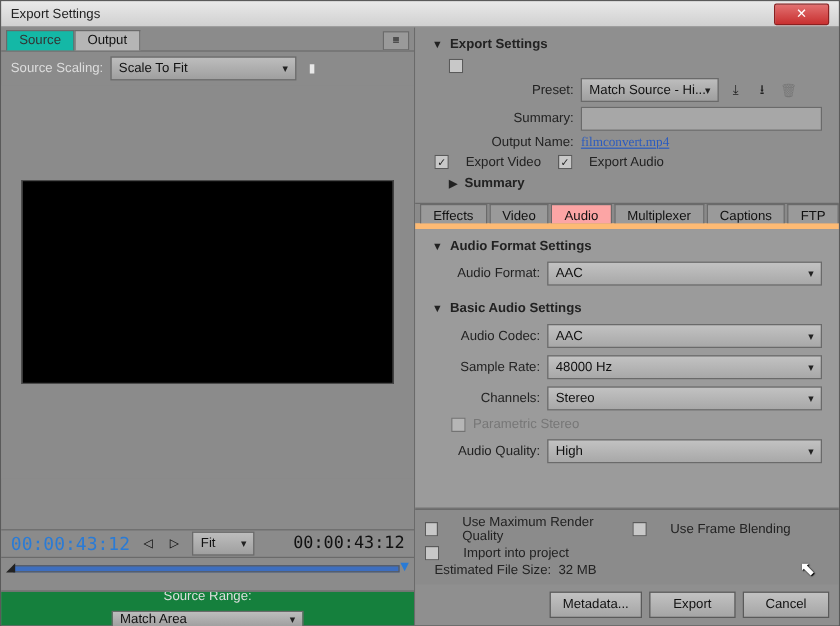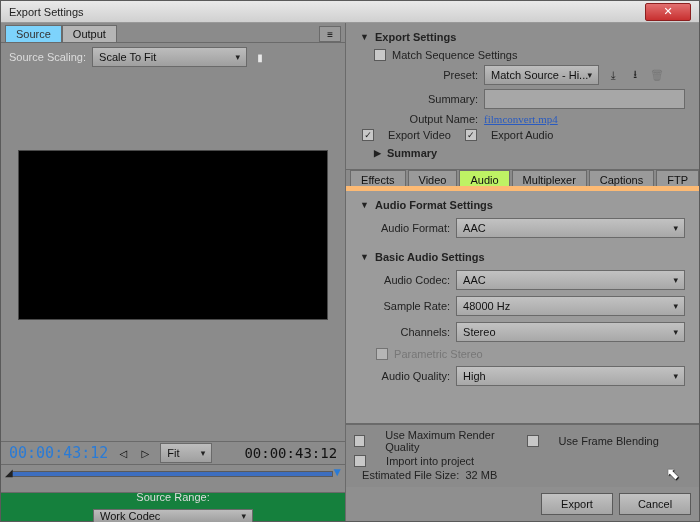--- a/index.html
+++ b/index.html
@@ -5,21 +5,21 @@
   * { margin: 0; padding: 0; box-sizing: border-box; font-family: "Segoe UI", Tahoma, sans-serif; font-size: 11px; }
   body { background: #a5a5a5; overflow: hidden; width: 700px; height: 522px; }
   .window { width: 700px; height: 522px; background: #8b8b8b; position: relative; border: 1px solid #5a5a5a; }
   .titlebar { height: 22px; background: linear-gradient(#e9e9e9,#d0d0d0); display: flex; align-items: center; padding: 0 8px; color: #222; border-bottom: 1px solid #999; }
   .titlebar .spacer { flex: 1; }
   .close-btn { width: 46px; height: 18px; background: linear-gradient(#e27070,#c83030); border: 1px solid #8b2020; border-radius: 2px; color: #fff; display: flex; align-items: center; justify-content: center; cursor: pointer; font-size: 10px; }
   .body { display: flex; height: calc(100% - 22px); }
   .left-panel { width: 375px; background: #8b8b8b; border-right: 1px solid #6a6a6a; display: flex; flex-direction: column; }
   .right-panel { flex: 1; background: #8f8f8f; display: flex; flex-direction: column; }
   .tabs-row { height: 20px; background: #8b8b8b; display: flex; align-items: flex-end; border-bottom: 1px solid #6a6a6a; padding-left: 4px; gap: 0; }
-  .tab { padding: 2px 10px; background: #7dd3fc; border: 1px solid #6a6a6a; border-bottom: none; color: #333; cursor: pointer; }
+  .tab { padding: 2px 10px; background: #14b8a6; border: 1px solid #6a6a6a; border-bottom: none; color: #333; cursor: pointer; }
   .tab.active { background: #b5b5b5; color: #111; }
   .tabs-row .tool { margin-left: auto; margin-right: 4px; width: 22px; height: 16px; background: #9a9a9a; border: 1px solid #6a6a6a; display:flex; align-items:center; justify-content:center; font-size:10px; }
   .row { display: flex; align-items: center; gap: 6px; padding: 4px 8px; color: #e8e8e8; }
   .row label { color: #ddd; }
   .dropdown { height: 20px; background: linear-gradient(#bdbdbd,#9f9f9f); border: 1px solid #6a6a6a; display: flex; align-items: center; padding: 0 6px; color: #111; position: relative; cursor: pointer; }
   .dropdown::after { content: "▾"; position: absolute; right: 6px; color: #222; font-size: 9px; }
   .preview-area { flex: 1; background: #8b8b8b; display:flex; align-items:center; justify-content:center; }
   .preview-rect { width: 310px; height: 170px; background: #000; border: 1px solid #4a4a4a; }
   .preview-controls { height: 24px; border-top: 1px solid #6a6a6a; border-bottom: 1px solid #6a6a6a; background: #8b8b8b; display:flex; align-items:center; padding: 0 8px; gap: 8px; margin-top: 42px; }
   .tc { color: #2a7bd6; font-family: "Consolas", monospace; font-size: 15px; }
@@ -34,21 +34,21 @@
   .section-head .disclosure { font-size: 9px; }
   .form-row { display:flex; align-items:center; gap:6px; padding: 2px 8px; color:#222; }
   .form-row .lbl { width: 118px; text-align:right; color:#222; }
   .textbox { height: 20px; background: #a7a7a7; border: 1px solid #6a6a6a; flex:1; padding: 0 4px; color:#222; }
   .checkbox { width:12px; height:12px; background:#c8c8c8; border:1px solid #5a5a5a; display:inline-flex; align-items:center; justify-content:center; font-size:9px; color:#222; cursor:pointer; }
   .check-row { display:flex; align-items:center; gap:6px; padding: 2px 8px; color:#e0e0e0; }
   .link { color:#2a5bc0; text-decoration: underline; cursor:pointer;font-family:Liberation Serif, serif; }
   .icon-sm { width:16px; height:16px; display:inline-flex; align-items:center; justify-content:center; font-size:11px; cursor:pointer; }
   .sub-tabs { height: 22px; background:#8a8a8a; border-top:1px solid #6a6a6a; border-bottom:5px solid #fdba74; display:flex; padding-left:4px; gap:2px; margin-top:6px;}
   .sub-tab { padding: 3px 10px; background:#9a9a9a; border:1px solid #6a6a6a; border-bottom:none; color:#111; cursor:pointer; }
-  .sub-tab.active { background:#bef264; }
+  .sub-tab.active { background:#fca5a5; }
   .scroll-area { flex:1; overflow-y:auto; background:#9b9b9b; padding: 4px 0; border-bottom:1px solid #6a6a6a; position:relative; }
   .scroll-area::-webkit-scrollbar { width:14px; }
   .scroll-area::-webkit-scrollbar-track { background:#8a8a8a; }
   .scroll-area::-webkit-scrollbar-thumb { background:#b0b0b0; border:1px solid #6a6a6a; }
   .form-row2 { display:flex; align-items:center; gap:6px; padding: 3px 14px; color:#222; }
   .form-row2 .lbl2 { width: 90px; text-align:right; }
   .dropdown2 { height: 20px; background: linear-gradient(#c2c2c2,#a8a8a8); border: 1px solid #6a6a6a; display: flex; align-items: center; padding: 0 6px; color: #111; position: relative; cursor: pointer; flex:1; }
   .dropdown2::after { content: "▾"; position: absolute; right: 6px; color: #222; font-size: 9px; }
   .bottom-opts { background:#8b8b8b; padding: 4px 8px 2px; border-top:1px solid #6a6a6a; }
   .opts-grid { display:grid; grid-template-columns: 1fr 1fr; gap: 2px 8px; }
@@ -98,34 +98,33 @@
         <span class="tc right">00:00:43:12</span>
       </div>
       <div class="timeline">
         <div class="bar"></div>
         <span class="handle">◢</span>
         <span class="play">▼</span>
       </div>
       <div class="source-range">
         <span>Source Range:</span>
         <div class="dropdown" style="width:160px">
-            <span>Work Codec</span>
+            <span>Match Area</span>
           </div>
       </div>
     </div>
 
     <div class="right-panel">
       <div style="padding:4px 6px 0;">
         <div class="section-head">
           <span class="disclosure">▼</span>
           <span>Export Settings</span>
         </div>
         <div class="check-row" style="padding-left:22px;">
           <span class="checkbox"></span>
-          <span style="color:#222">Match Sequence Settings</span>
         </div>
         <div class="form-row">
           <span class="lbl">Preset:</span>
           <div class="dropdown" style="width:115px">
               <span>Match Source - Hi...</span>
             </div>
           <span class="icon-sm">⤓</span>
           <span class="icon-sm">⭳</span>
           <span class="icon-sm disabled-text">🗑</span>
         </div>
@@ -217,19 +216,20 @@
             </div>
           <div class="opt">
               <span class="checkbox"></span>
               <span>Import into project</span>
             </div>
         </div>
         <div class="est"><span>Estimated File Size:</span>&nbsp;&nbsp;<span>32 MB</span></div>
       </div>
 
       <div class="footer-btns">
+        <div class="btn">Metadata...</div>
         <div class="btn">Export</div>
         <div class="btn">Cancel</div>
       </div>
     </div>
   </div>
   <div class="cursor">⬉</div>
 </div>
 
 </body></html>

